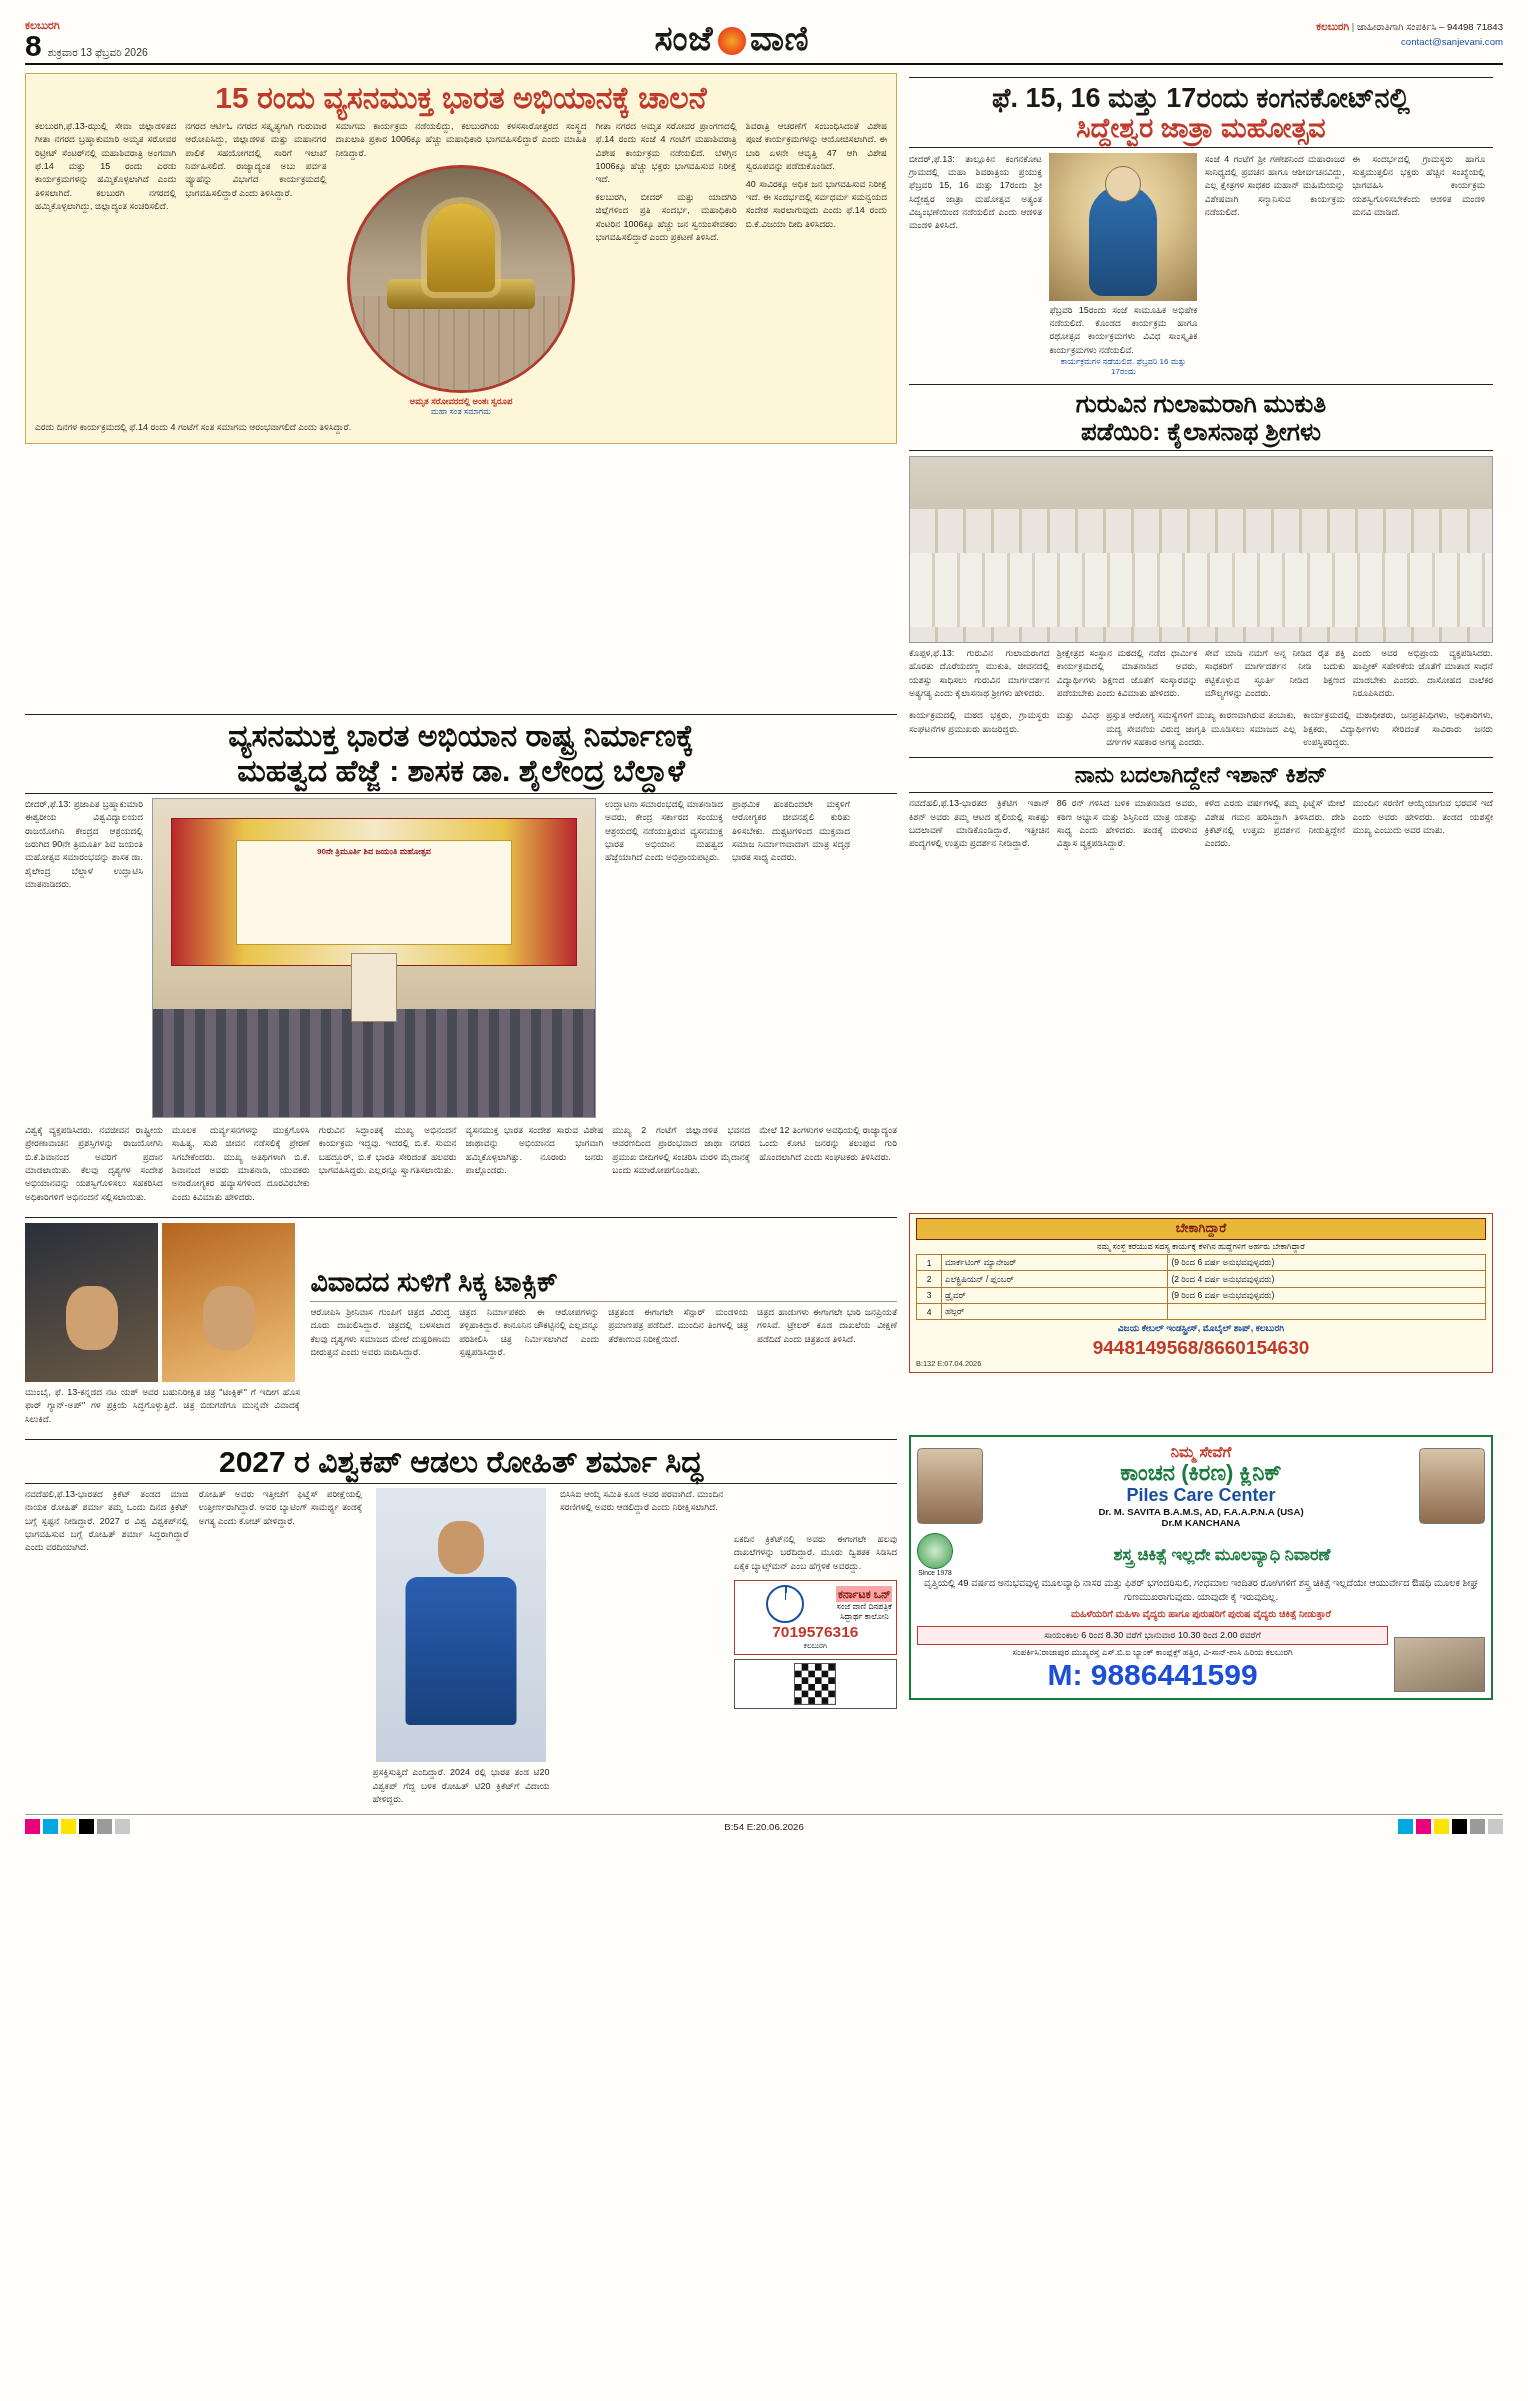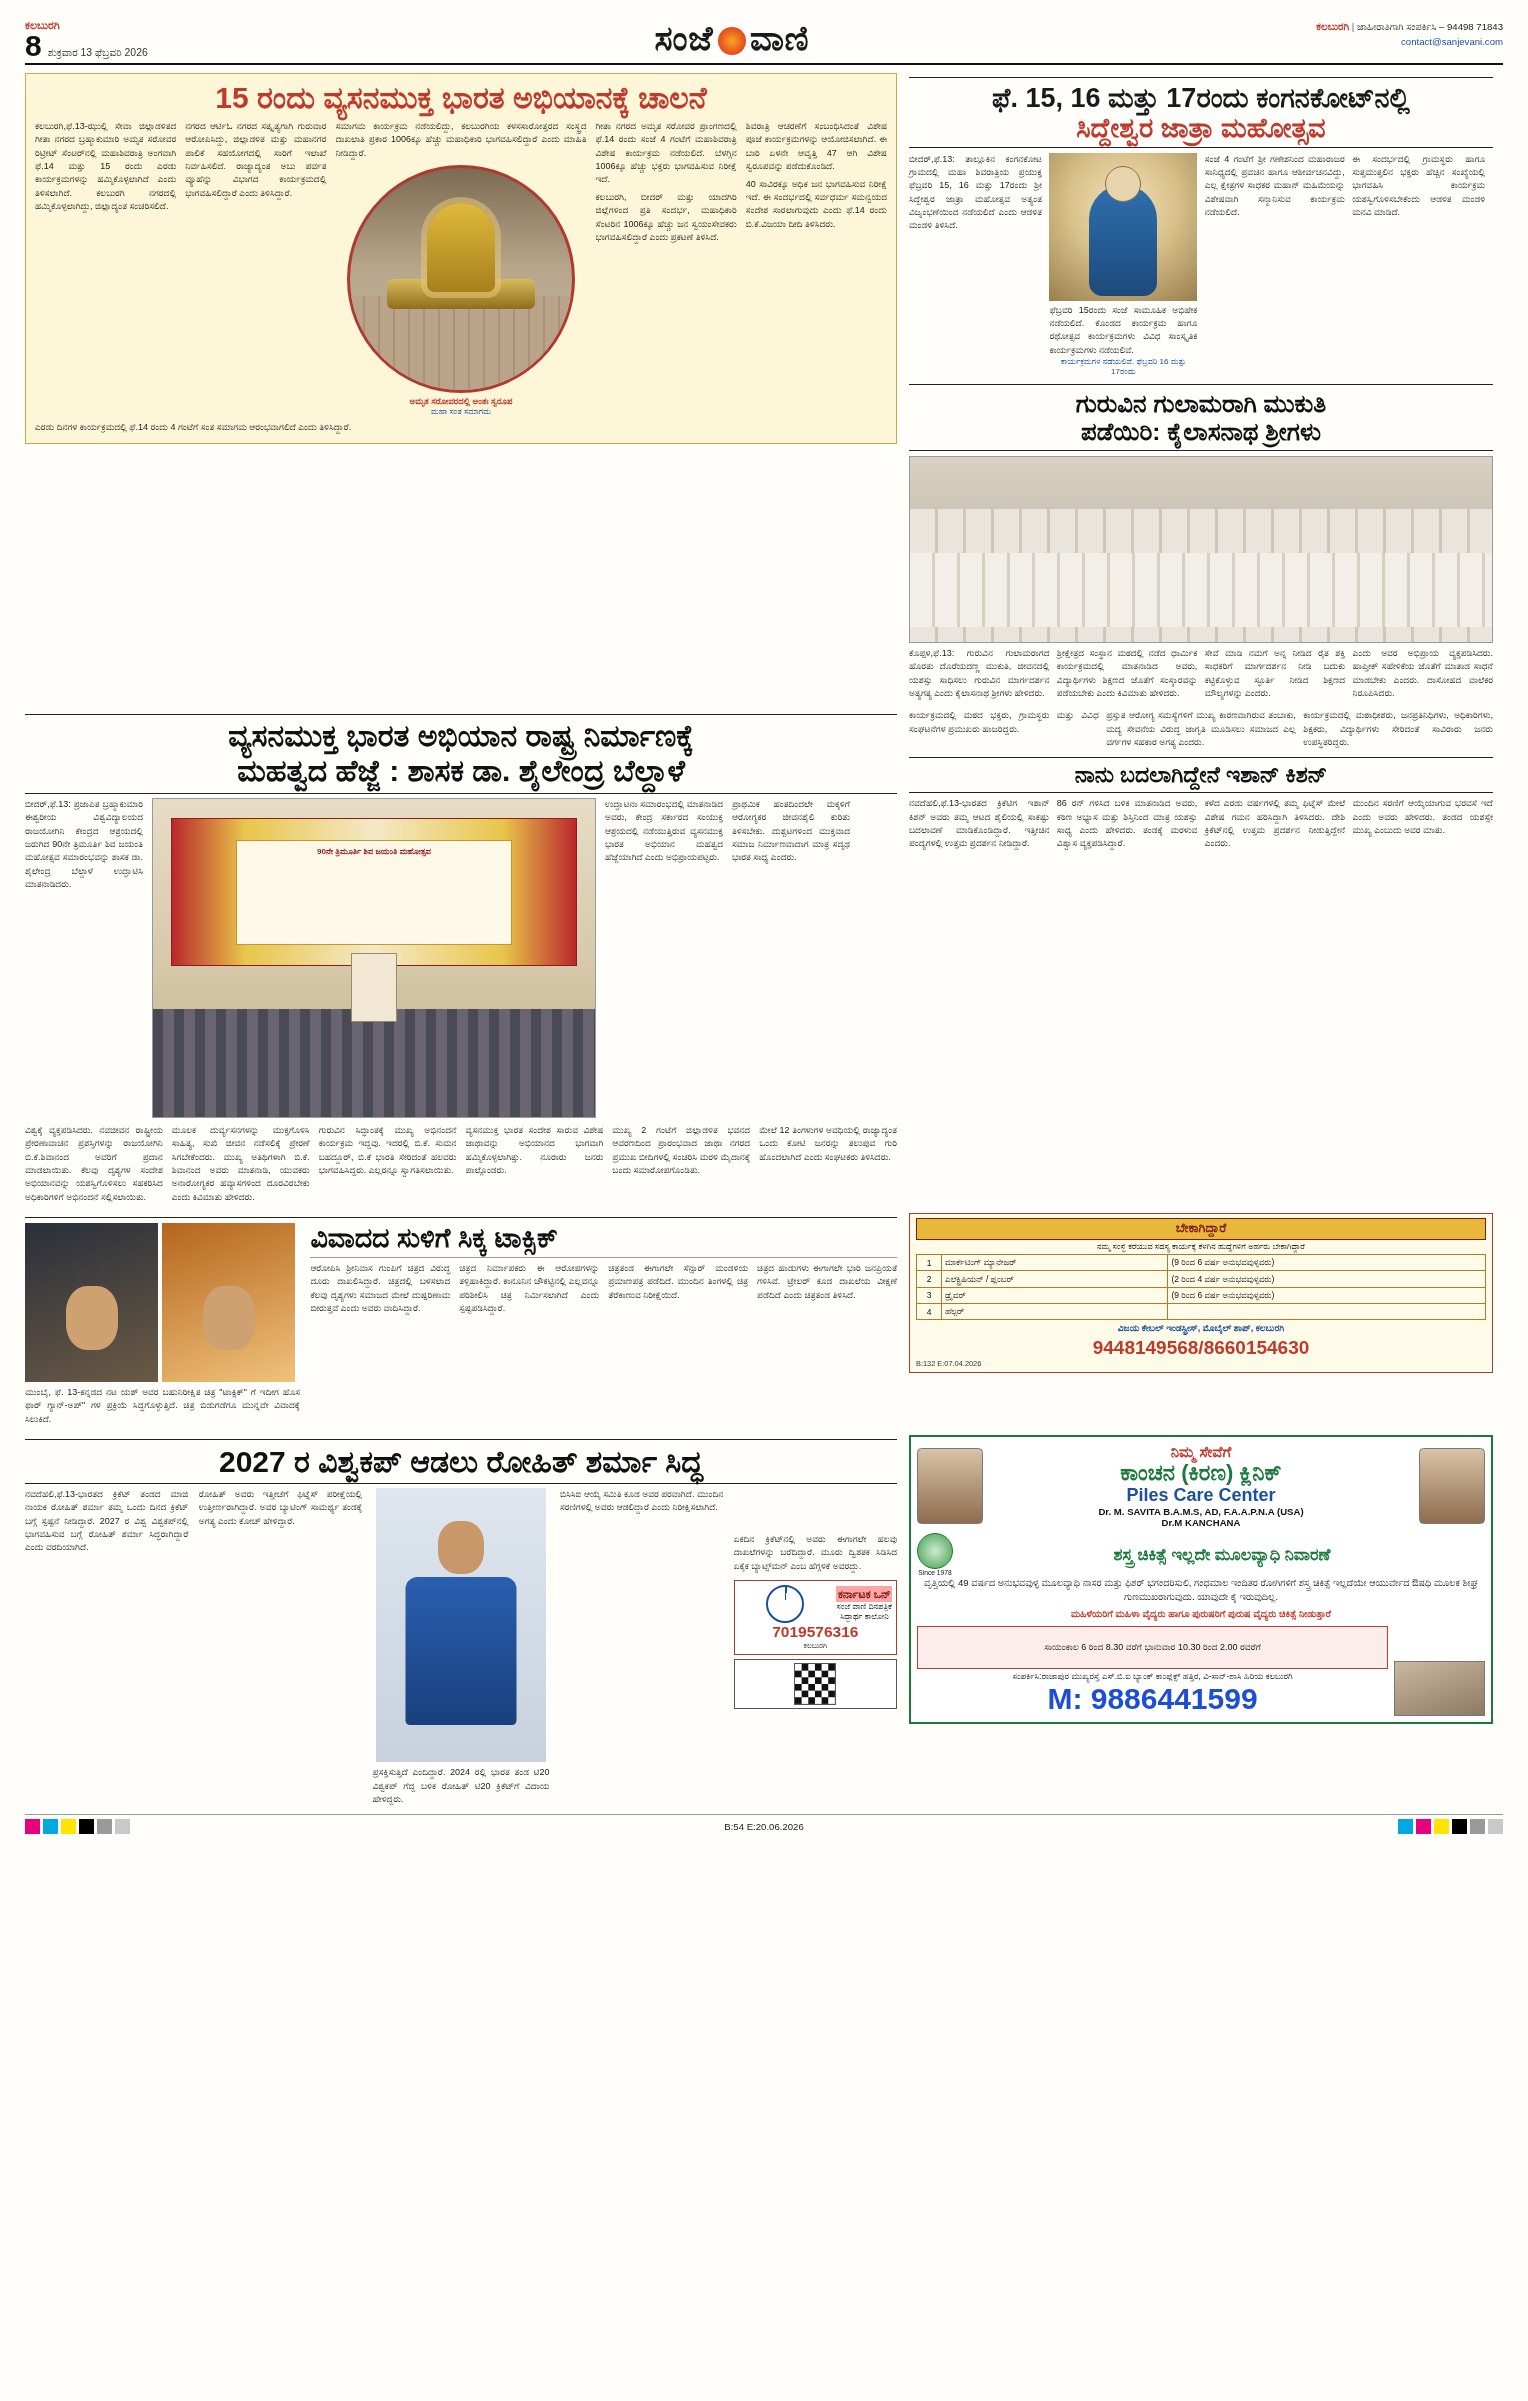--- a/index.html
+++ b/index.html
@@ -500,21 +500,21 @@
             <div class="cine-photo1">
               <div class="face"></div>
             </div>
             <div class="cine-photo2">
               <div class="face"></div>
             </div>
           </div>
           <div class="body-col" style="margin-top:4.4px;">ಮುಂಬೈ, ಫೆ. 13-ಕನ್ನಡದ ನಟ ಯಶ್ ಅವರ ಬಹುನಿರೀಕ್ಷಿತ ಚಿತ್ರ "ಟಾಕ್ಸಿಕ್" ಗೆ ಇದೀಗ ಹೊಸ ಫಾರ್ ಗ್ಯಾನ್-ಅಪ್" ಗಳ ಪ್ರಕ್ರಿಯೆ ಸಿದ್ಧಗೊಳ್ಳುತ್ತಿದೆ. ಚಿತ್ರ ಬಿಡುಗಡೆಗೂ ಮುನ್ನವೇ ವಿವಾದಕ್ಕೆ ಸಿಲುಕಿದೆ.</div>
         </div>
 
-        <div style="flex:1;">
+        <div style="flex:1;margin-top:44px;">
           <div class="hl6 headline">ವಿವಾದದ ಸುಳಿಗೆ ಸಿಕ್ಕ ಟಾಕ್ಸಿಕ್</div>
           <div class="rule-thin"></div>
           <div style="display:flex; gap:9px;">
             <div style="flex:1;" class="body-col">ಆರೋಪಿಸಿ ಶ್ರೀನಿವಾಸ ಗುಂಪಿಗೆ ಚಿತ್ರದ ವಿರುದ್ಧ ದೂರು ದಾಖಲಿಸಿದ್ದಾರೆ. ಚಿತ್ರದಲ್ಲಿ ಬಳಸಲಾದ ಕೆಲವು ದೃಶ್ಯಗಳು ಸಮಾಜದ ಮೇಲೆ ದುಷ್ಪರಿಣಾಮ ಬೀರುತ್ತವೆ ಎಂದು ಅವರು ವಾದಿಸಿದ್ದಾರೆ.</div>
             <div style="flex:1;" class="body-col">ಚಿತ್ರದ ನಿರ್ಮಾಪಕರು ಈ ಆರೋಪಗಳನ್ನು ತಳ್ಳಿಹಾಕಿದ್ದಾರೆ. ಕಾನೂನಿನ ಚೌಕಟ್ಟಿನಲ್ಲಿ ಎಲ್ಲವನ್ನೂ ಪರಿಶೀಲಿಸಿ ಚಿತ್ರ ನಿರ್ಮಿಸಲಾಗಿದೆ ಎಂದು ಸ್ಪಷ್ಟಪಡಿಸಿದ್ದಾರೆ.</div>
             <div style="flex:1;" class="body-col">ಚಿತ್ರತಂಡ ಈಗಾಗಲೇ ಸೆನ್ಸಾರ್ ಮಂಡಳಿಯ ಪ್ರಮಾಣಪತ್ರ ಪಡೆದಿದೆ. ಮುಂದಿನ ತಿಂಗಳಲ್ಲಿ ಚಿತ್ರ ತೆರೆಕಾಣುವ ನಿರೀಕ್ಷೆಯಿದೆ.</div>
             <div style="flex:1;" class="body-col">ಚಿತ್ರದ ಹಾಡುಗಳು ಈಗಾಗಲೇ ಭಾರಿ ಜನಪ್ರಿಯತೆ ಗಳಿಸಿವೆ. ಟ್ರೇಲರ್ ಕೂಡ ದಾಖಲೆಯ ವೀಕ್ಷಣೆ ಪಡೆದಿದೆ ಎಂದು ಚಿತ್ರತಂಡ ತಿಳಿಸಿದೆ.</div>
           </div>
         </div>
       </div>
@@ -624,21 +624,21 @@
           </div>
         </div>
 
         <div class="clinic-body" style="margin-top:0;">
           <span>ವೃತ್ತಿಯಲ್ಲಿ 49 ವರ್ಷದ ಅನುಭವವುಳ್ಳ ಮೂಲವ್ಯಾಧಿ ನಾಸರ ಮತ್ತು ಫಿಶರ್ ಭಗಂದರಿಸುಲಿ, ಗಂಧಮಾಲ ಇಂದಿತರ ರೋಗಿಗಳಿಗೆ ಶಸ್ತ್ರ ಚಿಕಿತ್ಸೆ ಇಲ್ಲದೆಯೇ ಆಯುರ್ವೇದ ಔಷಧಿ ಮೂಲಕ ಶೀಘ್ರ ಗುಣಮುಖರಾಗುವುದು. ಯಾವುದೇ ಕೈ ಇರುವುದಿಲ್ಲ.</span>
         </div>
         <div class="clinic-body clinic-red" style="margin-top:3px;">ಮಹಿಳೆಯರಿಗೆ ಮಹಿಳಾ ವೈದ್ಯರು ಹಾಗೂ ಪುರುಷರಿಗೆ ಪುರುಷ ವೈದ್ಯರು ಚಿಕಿತ್ಸೆ ನೀಡುತ್ತಾರೆ</div>
 
         <div style="display:flex; gap:6px; align-items:flex-end; margin-top:4.4px;">
           <div style="flex:1;">
-            <div style="text-align:center; font-size:9px; background:#fdecec; border:0.7px solid #c0392b; padding:15px;">ಸಾಯಂಕಾಲ 6 ರಿಂದ 8.30 ವರೆಗೆ ಭಾನುವಾರ 10.30 ರಿಂದ 2.00 ರವರೆಗೆ</div>
+            <div style="text-align:center; font-size:9px; background:#fdecec; border:0.7px solid #c0392b; padding:3px;">ಸಾಯಂಕಾಲ 6 ರಿಂದ 8.30 ವರೆಗೆ ಭಾನುವಾರ 10.30 ರಿಂದ 2.00 ರವರೆಗೆ</div>
             <div style="text-align:center; font-size:8.5px; margin-top:2.2px;">ಸಂಪರ್ಕಿಸಿ:ರಾಜಾಪುರ ಮುಖ್ಯರಸ್ತೆ ಎಸ್.ಬಿ.ಐ ಬ್ಯಾಂಕ್ ಕಾಂಪ್ಲೆಕ್ಸ್ ಹತ್ತಿರ, ವಿ-ಸಾನ್-ಶಾಸಿ ಹಿರಿಯ ಕಲಬುರಗಿ</div>
             <div class="clinic-phone">M: 9886441599</div>
           </div>
           <div class="photo" style="width:89px; height:53px; border:0.7px solid #777;"></div>
         </div>
       </div>
     </div>
   </div>
 
   <div class="footer">

